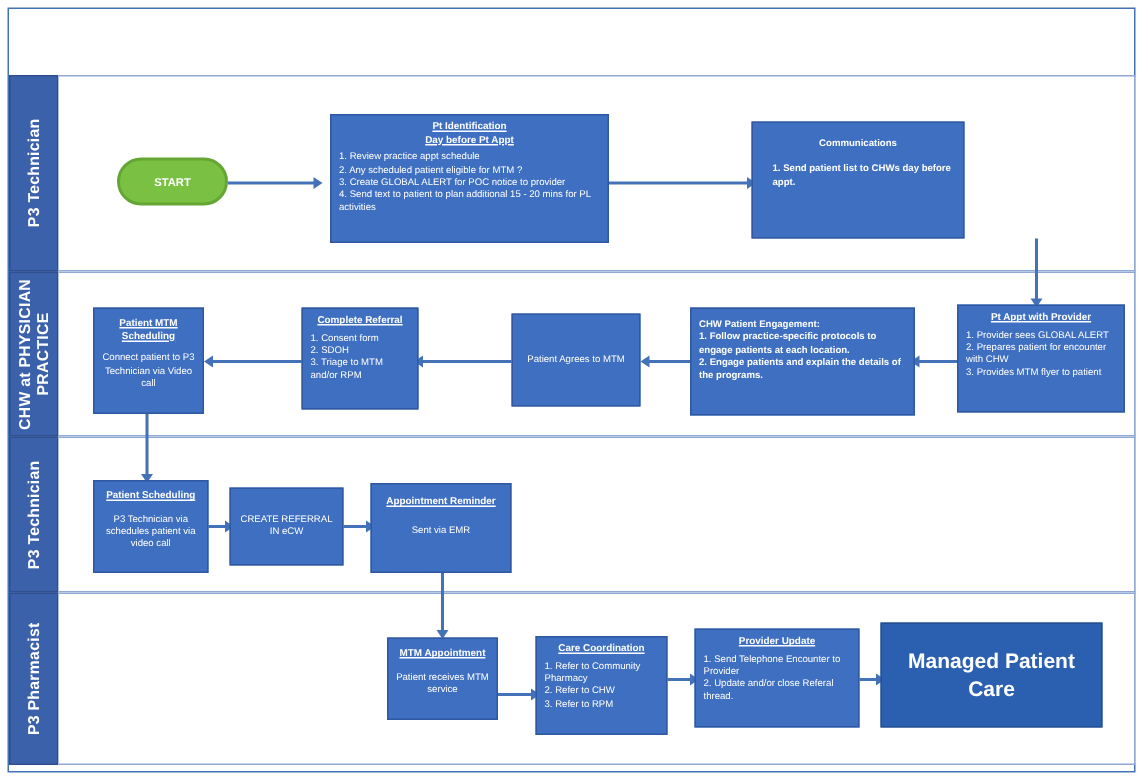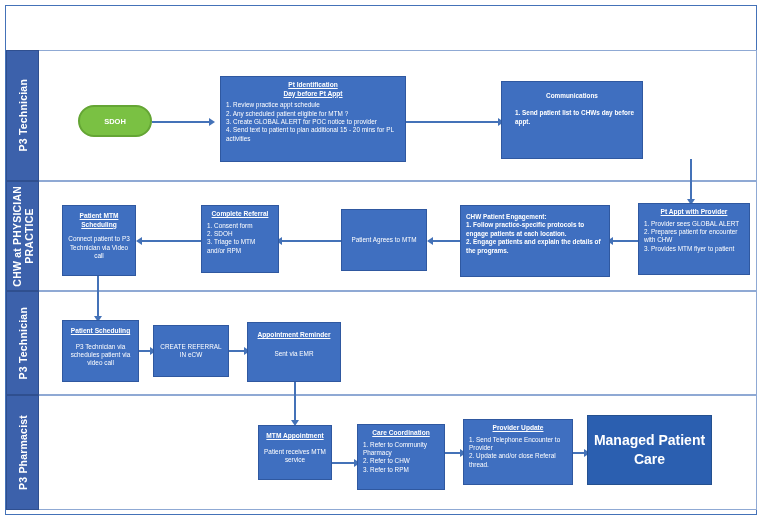--- a/index.html
+++ b/index.html
@@ -105,21 +105,21 @@
   <div class="ln hln" style="left:332px;top:462px;width:25px;"></div>
   <div class="ar ar-r" style="left:354px;top:458.5px;"></div>
 
   <div class="ln hln" style="left:445px;top:452px;width:18px;"></div>
   <div class="ar ar-r" style="left:460px;top:448.5px;"></div>
 
   <div class="ln hln" style="left:573px;top:452px;width:14px;"></div>
   <div class="ar ar-r" style="left:584px;top:448.5px;"></div>
 
   <div class="start" style="left:78px;top:105px;width:74px;height:32px;">
-    <span>SDOH</span>
+    <span>START</span>
   </div>
 
   <div class="box" style="left:220px;top:76px;width:186px;height:86px;">
     <span class="ttl">Pt Identification</span>
     <span class="ttl" style="margin-top:-3px;">Day before Pt Appt</span>
     <span class="lns">1.  Review practice appt schedule</span>
     <span class="lns">2. Any scheduled patient eligible for MTM ?</span>
     <span class="lns">3. Create GLOBAL ALERT for POC notice to provider</span>
     <span class="lns">4. Send text to patient to plan additional 15 - 20 mins for PL activities</span>
   </div>
@@ -184,16 +184,16 @@
     <span class="lns">2. Refer to CHW</span>
     <span class="lns">3. Refer to RPM</span>
   </div>
 
   <div class="box" style="left:463px;top:419px;width:110px;height:66px;">
     <span class="ttl">Provider Update</span>
     <span class="lns">1. Send Telephone Encounter to Provider</span>
     <span class="lns">2. Update and/or close Referal thread.</span>
   </div>
 
-  <div class="final" style="left:587px;top:415px;width:125px;height:70px;">
+  <div class="final" style="left:587px;top:415px;width:148px;height:70px;">
     <span>Managed Patient Care</span>
   </div>
 </div>
 
 </body></html>

